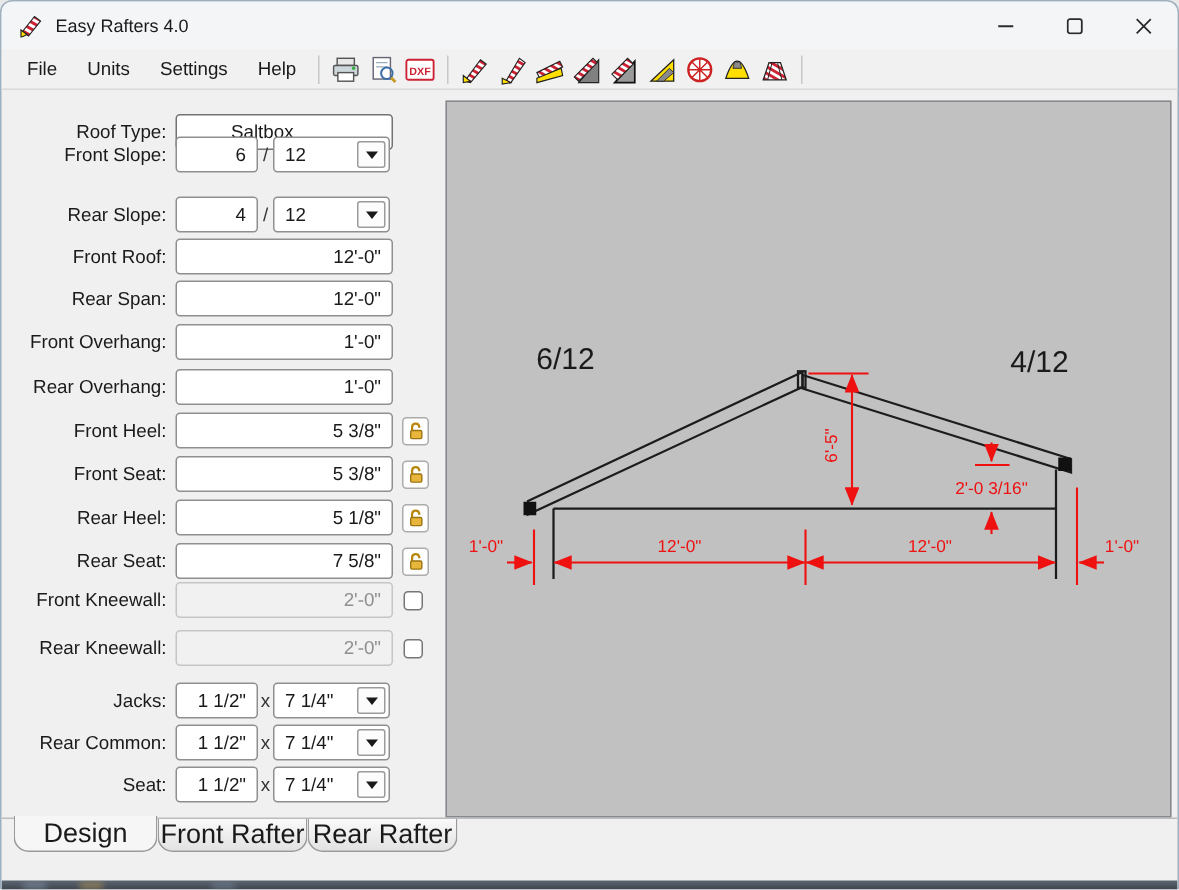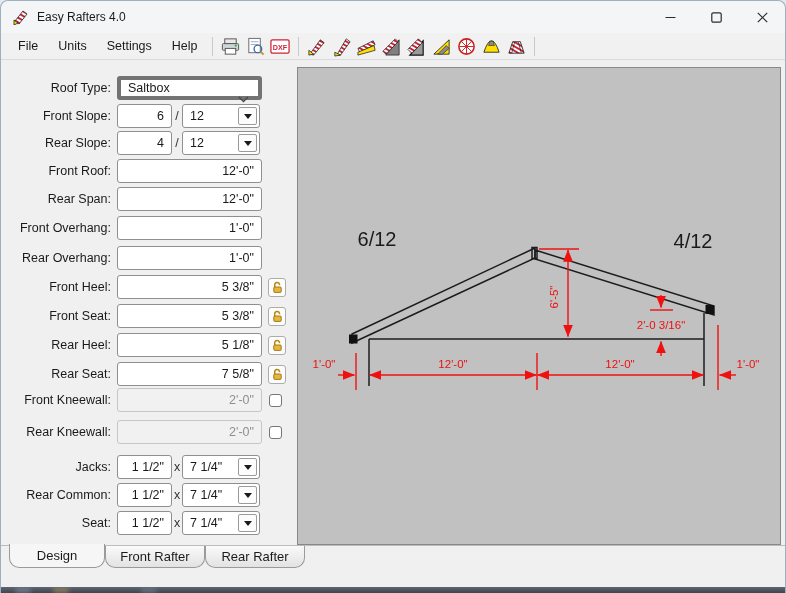--- a/index.html
+++ b/index.html
@@ -27,39 +27,39 @@
        font-family:"Liberation Sans",sans-serif;font-size:12.5px;color:#1a1a1a;margin-left:3px;}
   input.fld{outline:none;}
   .val{width:145px;text-align:right;padding:0 7px;}
   .num{width:55px;text-align:right;padding:0 7px;}
   .sepc{width:10px;text-align:center;font-size:12.5px;color:#333;}
   .combo{position:relative;width:78px;height:24px;box-sizing:border-box;border:1px solid #8f8f8f;border-radius:3px;background:#fff;display:flex;align-items:center;}
   .cval{margin-left:7px;font-size:12.5px;}
   .dd{position:absolute;right:2px;top:2px;width:19px;height:18px;box-sizing:border-box;border:1px solid #9b9b9b;
       border-radius:2px;background:#fcfcfc;display:flex;align-items:center;justify-content:center;}
   .tri{width:0;height:0;border-left:4px solid transparent;border-right:4px solid transparent;border-top:5px solid #1a1a1a;}
-  .bigcombo{position:relative;width:145px;height:24px;box-sizing:border-box;border:4px solid #737373;border-radius:3px;background:#fff;display:flex;align-items:center;margin-left:3px;}
+  .bigcombo{position:relative;width:145px;height:24px;box-sizing:border-box;border:1px solid #737373;border-radius:3px;background:#fff;display:flex;align-items:center;margin-left:3px;padding-left:29px;}
   .chev{position:absolute;right:9px;top:9px;}
   .lockbtn{margin-left:6px;width:18px;height:19px;box-sizing:border-box;border:1px solid #acacac;border-radius:3px;
            background:#fdfdfd;display:flex;align-items:center;justify-content:center;}
   .chk{margin-left:7px;width:13px;height:13px;box-sizing:border-box;border:1.5px solid #767676;border-radius:3px;background:#fff;}
   .disabledf{background:#f1f1f1;border-color:#c6c6c6;color:#8f8f8f;}
   
   .panel{position:absolute;left:296px;top:66px;width:482px;height:476px;background:#c1c1c1;
          border:1px solid #85898d;box-sizing:content-box;}
   .panel svg{display:block;}
   .bk{stroke:#1c1c1c;stroke-width:1.5;fill:none;}
   .rd{stroke:#ef1010;stroke-width:1.4;fill:none;}
   .dt{font-family:"Liberation Sans",sans-serif;font-size:11.5px;fill:#ef1010;text-anchor:middle;}
   .sl{font-family:"Liberation Sans",sans-serif;font-size:20px;fill:#1a1a1a;text-anchor:middle;}
   
   .tabline{position:absolute;left:0;top:544px;right:0;height:1px;background:#bcbcbc;}
   .tab{position:absolute;top:545px;height:22px;box-sizing:border-box;border:1px solid #9a9a9a;border-top:none;
        border-radius:0 0 10px 10px;display:flex;align-items:center;justify-content:center;
-       font-size:13px;background:linear-gradient(#fafafa,#e2e2e2);}
+       font-size:18px;background:linear-gradient(#fafafa,#e2e2e2);}
   .tab.active{top:543px;height:24px;background:#f6f6f6;z-index:2;}
   
   .statusbar{position:absolute;left:0;top:567px;right:0;height:19px;background:#f0f0f0;border-top:1px solid #d4d4d4;
              display:flex;align-items:center;justify-content:center;font-size:12.5px;}
   .grip{position:absolute;right:3px;bottom:3px;}
   
   .taskstrip{position:absolute;left:0;top:586px;right:0;height:7px;background:linear-gradient(#5d6671,#39404a);overflow:hidden;}
   .blob{position:absolute;top:1px;width:16px;height:5px;border-radius:3px;filter:blur(2px);background:#8fa0b4;opacity:.5;}
 </style>
 </head>
@@ -200,21 +200,21 @@
     <div class="bigcombo">
       <span class="cval">Saltbox</span>
       <span class="chev">
         <svg width="11" height="7" viewBox="0 0 11 7">
             <path d="M1,1 L5.5,5.5 L10,1" fill="none" stroke="#454545" stroke-width="1.3"></path>
           </svg>
       </span>
     </div>
   </div>
 
-  <div class="row" style="top:103px">
+  <div class="row" style="top:90px">
     <span class="lbl">Front Slope:</span>
     <input class="fld num" readonly="" value="6" style="">
     <span class="sepc">/</span>
     <div class="combo">
       <span class="cval">12</span>
       <span class="dd">
           <i class="tri"></i>
         </span>
     </div>
   </div>

